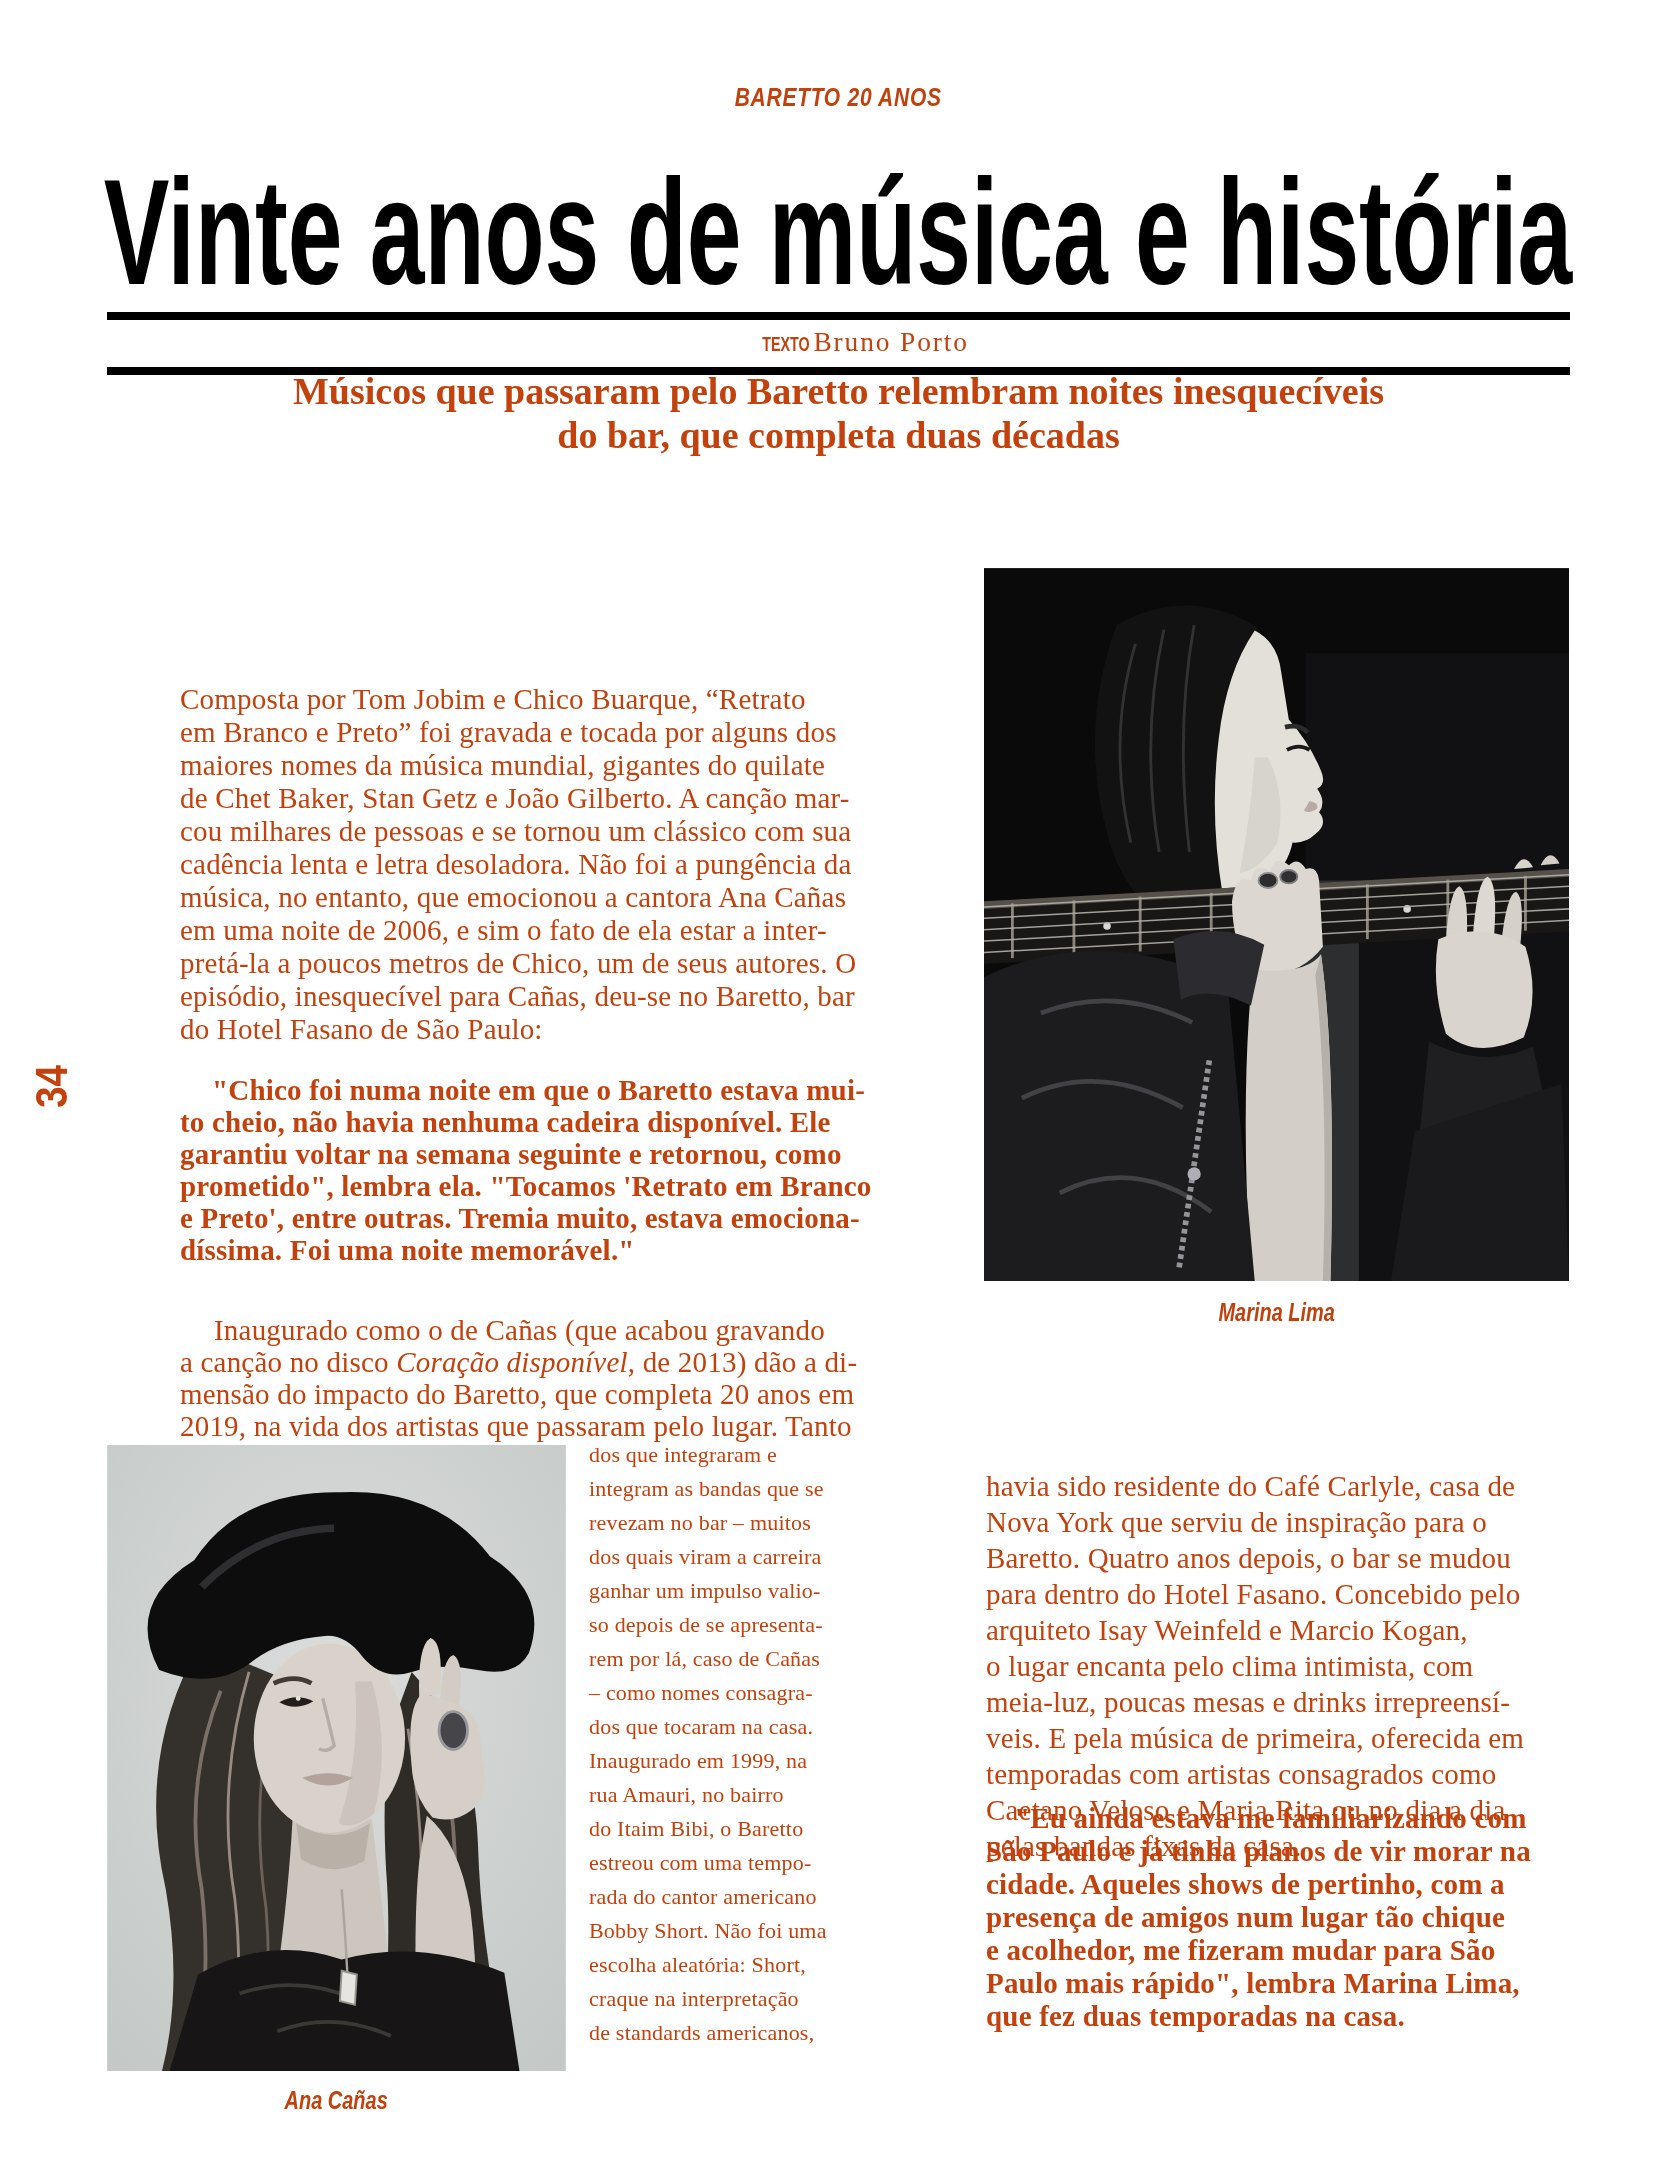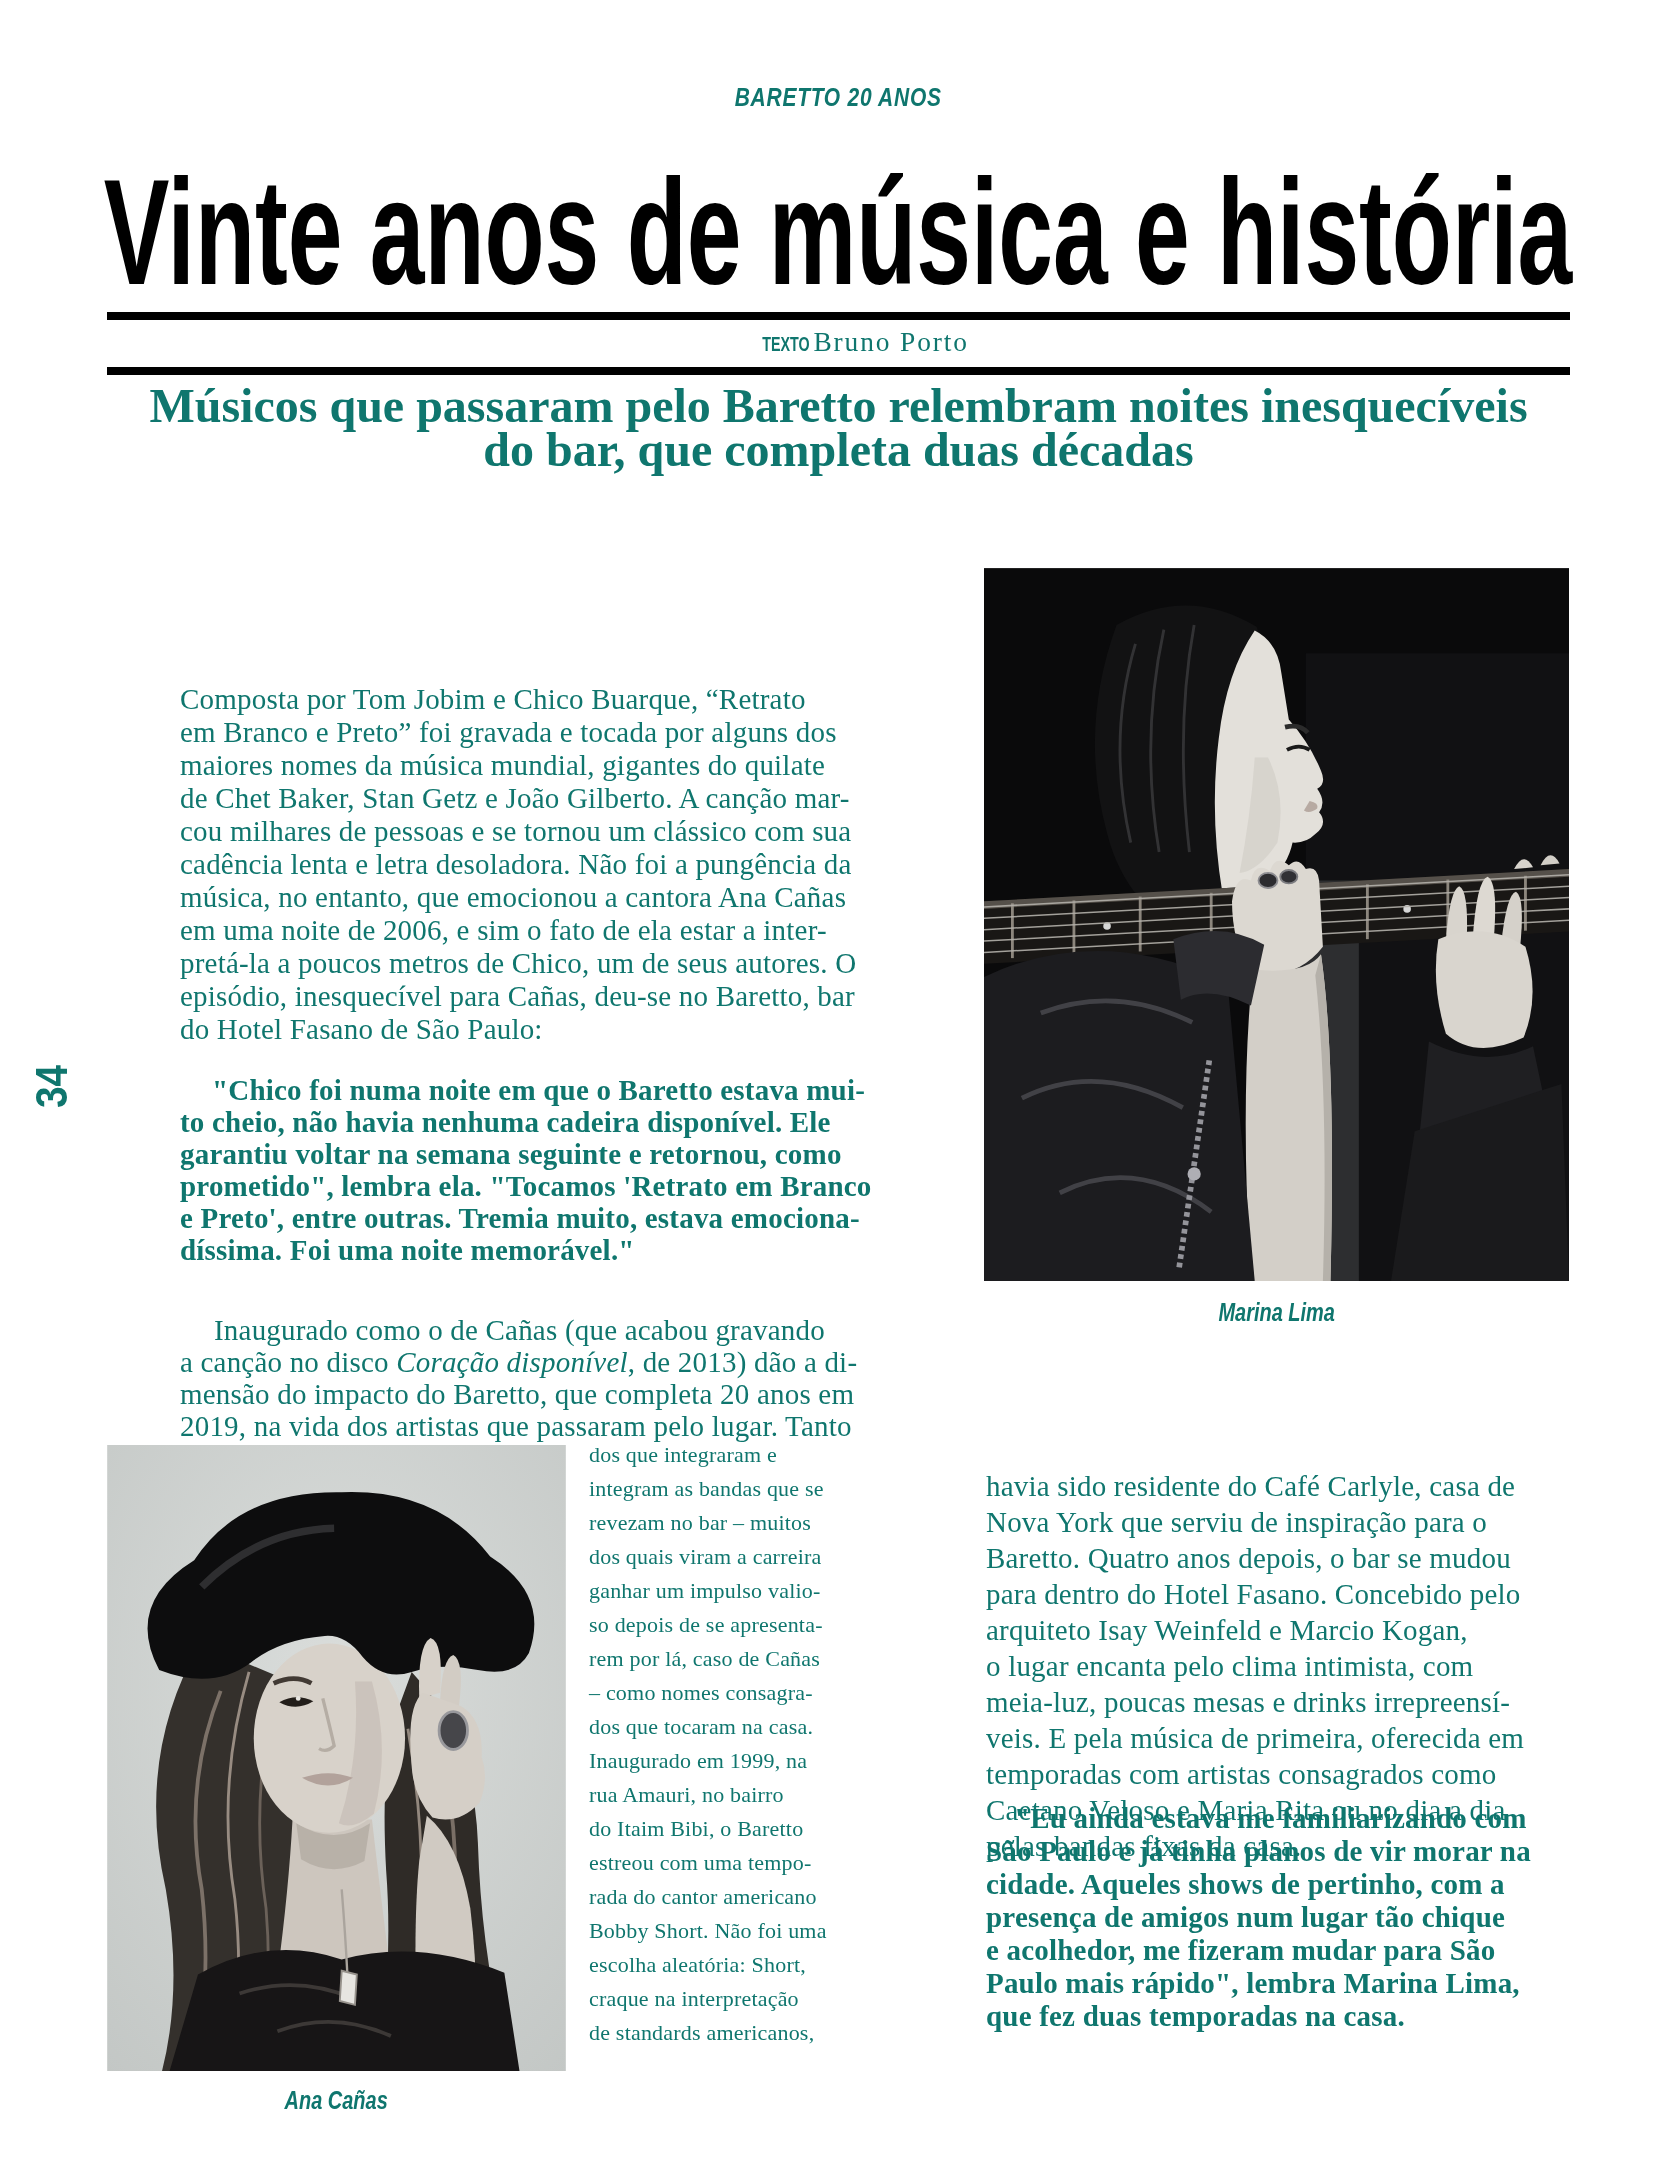--- a/index.html
+++ b/index.html
@@ -36,23 +36,23 @@
     font-family:"Liberation Sans", sans-serif;
     font-weight:bold;font-size:21px;letter-spacing:0px;
     transform:scaleX(0.68);transform-origin:right center;
     vertical-align:baseline;
   }
   .byline-name{
     font-family:"Liberation Serif", serif;
     font-size:27.4px;letter-spacing:1.9px;
   }
   .deck{
-    left:0;top:384px;width:1677px;
+    left:0;top:369px;width:1677px;
     text-align:center;
-    font-weight:bold;font-size:48px;line-height:44px;
+    font-weight:bold;font-size:38px;line-height:44px;
     white-space:pre-line;
   }
   
   .body-text{
     font-size:29px;line-height:33px;
     white-space:pre;
     letter-spacing:0.2px;
     font-family:Liberation Serif, serif;
   }
   .col-left-1{left:180px;top:683px;width:795px;}
@@ -95,21 +95,21 @@
     display:inline-block;
     font-family:"Liberation Sans", sans-serif;
     font-weight:bold;font-size:36px;
     transform:scaleX(0.62);transform-origin:center;
     white-space:nowrap;
   }
 </style>
 </head>
 <body style="background: rgb(255, 255, 255);">
 
-<div class="page" style="background: rgb(255, 255, 255); color: #0f766e;">
+<div class="page" style="background: rgb(255, 255, 255); color: #c2410c;">
 
   <div class="abs kicker-wrap">
     <span class="kicker">BARETTO 20 ANOS</span>
   </div>
 
   <svg class="abs headline-svg" width="1476" height="147" viewBox="0 0 1560 155">
     <text class="headline-text" x="780" y="122" text-anchor="middle" font-size="158" textLength="1552" lengthAdjust="spacingAndGlyphs">Vinte anos de música e história</text>
   </svg>
 
   <div class="abs rule rule-1"></div>

